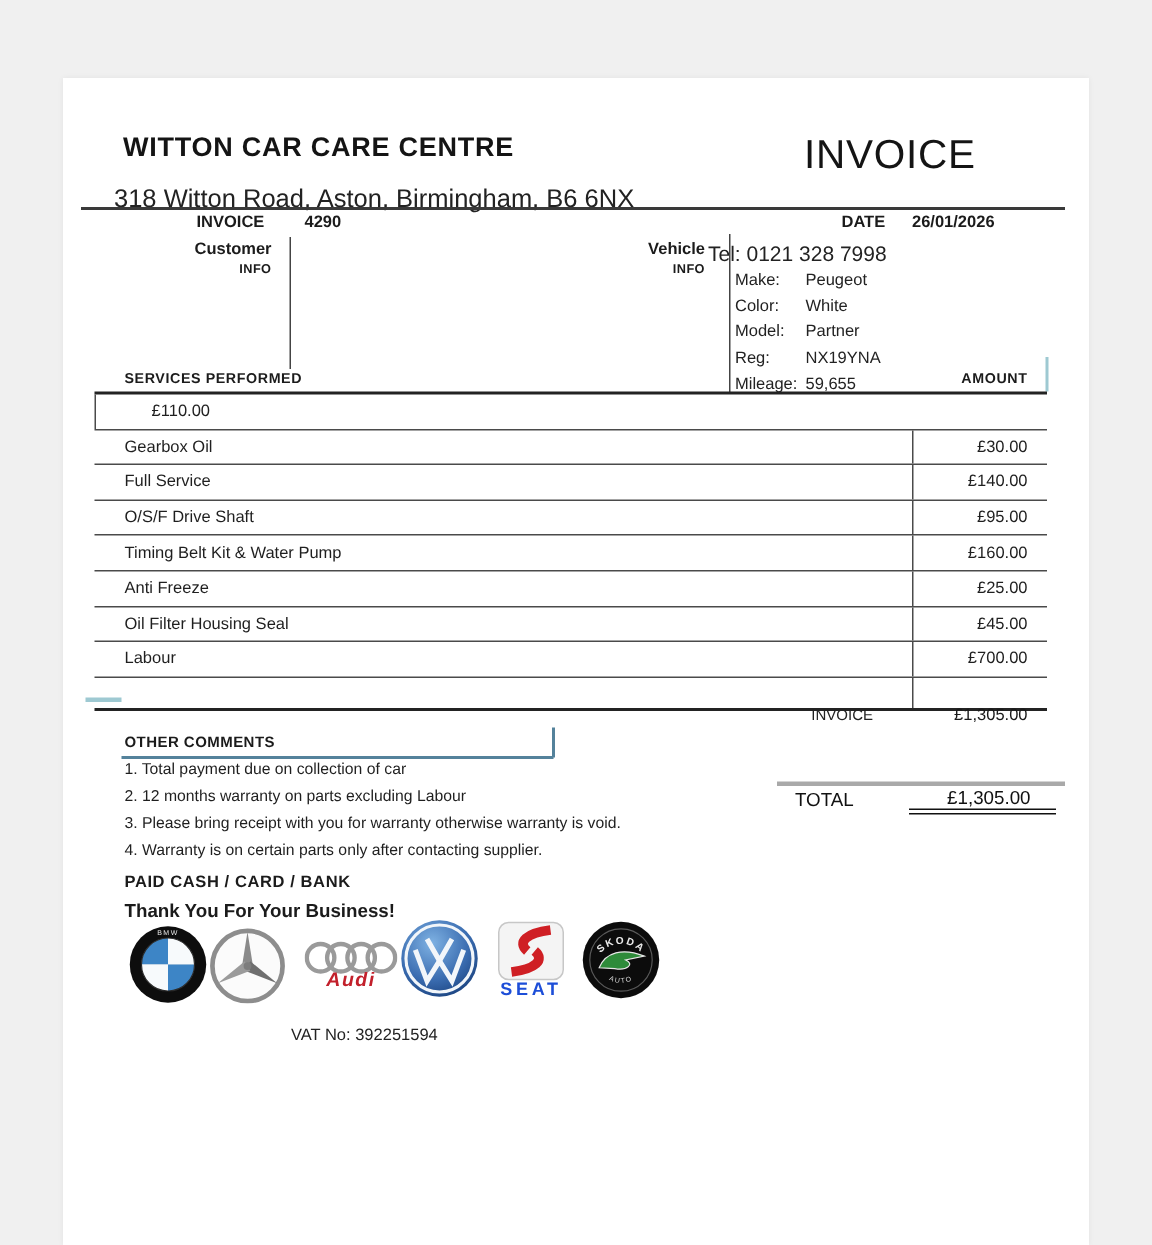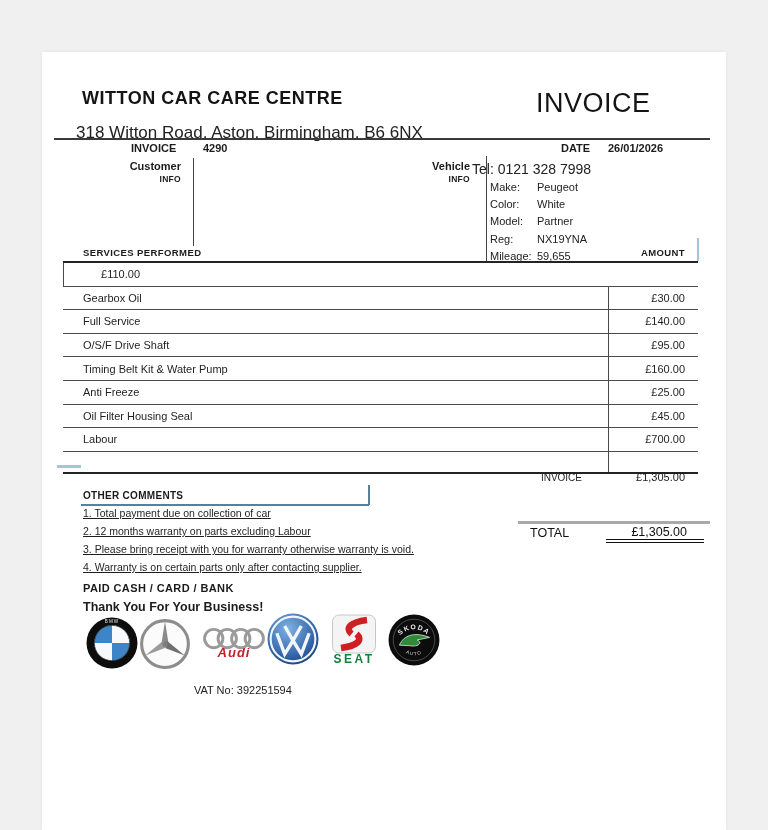--- a/index.html
+++ b/index.html
@@ -61,36 +61,36 @@
   .table-teal{left:15px;top:413px;width:24px;height:2.5px;background:#9ec9d2;}
 
   
   .subtotal-label{left:455px;top:420px;width:85px;text-align:right;font-size:10px;color:#222;}
   .subtotal-value{left:543px;top:419px;width:100px;text-align:right;font-size:11px;color:#1a1a1a;}
 
   
   .comments-header{left:41px;top:438px;font-size:10px;font-weight:bold;letter-spacing:.3px;}
   .comments-underline{left:39px;top:452px;width:288px;height:1.5px;background:#54829b;}
   .comments-tick{left:326px;top:433px;width:1.5px;height:20px;background:#54829b;}
-  .comments-list{left:41px;top:452px;width:420px;font-size:10.5px;color:#1f1f1f;text-decoration:underline;}
+  .comments-list{left:41px;top:452px;width:420px;font-size:10.5px;color:#1f1f1f;}
   .comment-item{height:18.1px;display:flex;align-items:center;}
   .paid-line{left:41px;top:530px;font-size:11px;font-weight:bold;letter-spacing:.4px;}
   .thanks-line{left:41px;top:548px;font-size:12.5px;font-weight:bold;}
 
   
   .total-grayline{left:476px;top:469px;width:192px;height:3px;background:#a9a9a9;}
   .total-label{left:488px;top:474px;font-size:12.5px;color:#111;}
   .total-value{left:545px;top:473px;width:100px;text-align:right;font-size:12.5px;color:#111;}
   .total-dline{left:564px;top:487px;width:98px;height:2px;border-top:1.5px solid #111;border-bottom:1.5px solid #111;}
 
   
   .logos{left:44px;top:560px;display:flex;align-items:flex-start;}
   .logo{display:flex;flex-direction:column;align-items:center;}
   .audi-text{font-size:13px;font-weight:bold;font-style:italic;color:#c2202b;letter-spacing:1px;margin-top:-8px;}
-  .seat-text{font-size:12px;font-weight:bold;color:#15803d;letter-spacing:2.5px;margin-top:-2px;}
+  .seat-text{font-size:12px;font-weight:bold;color:#1d4ed8;letter-spacing:2.5px;margin-top:-2px;}
 
   .vat-line{left:152px;top:632px;font-size:11px;color:#222;}
 </style>
 </head>
 <body>
 
 <div class="paper">
 
   <div class="abs company-title">WITTON CAR CARE CENTRE</div>
   <div class="abs doc-title">INVOICE</div>

